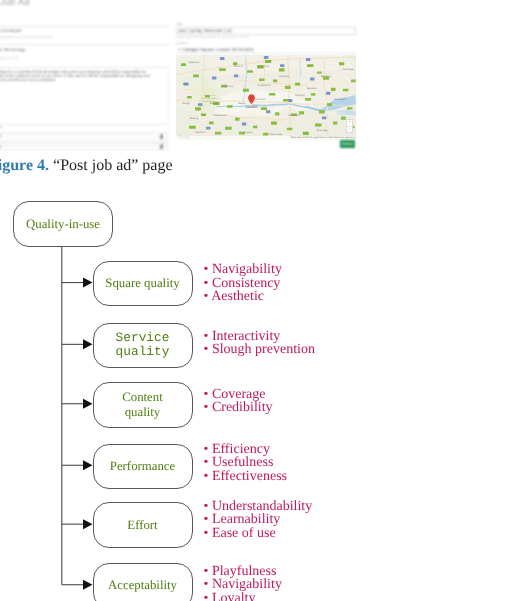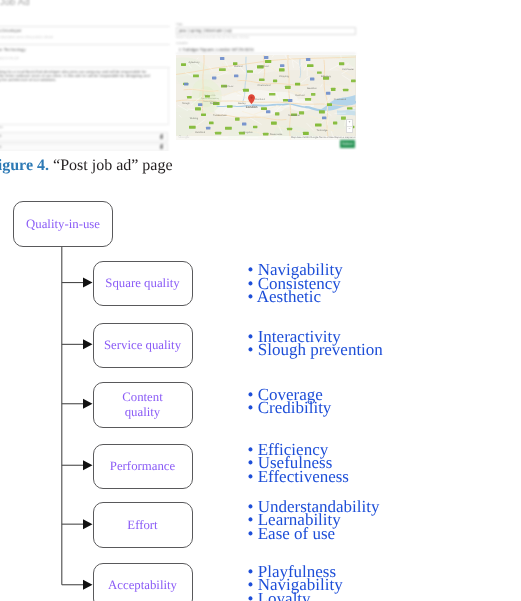--- a/index.html
+++ b/index.html
@@ -52,24 +52,24 @@
           white-space:nowrap;overflow:hidden;padding-right:1px;}
   .submit{right:0.4px;left:auto;top:117.4px;position:absolute;width:15.6px;height:8.2px;background:#219150;border:0;
           color:#fff;font-family:"Liberation Sans",sans-serif;font-size:3.6px;border-radius:0;padding:0;}
 
   
   #cap{position:absolute;opacity:.999;left:-12px;top:157px;width:300px;font-size:16px;color:#231f20;white-space:nowrap;}
   #cap .num{color:#2e7ab5;font-weight:bold;}
 
   
   #dia{position:absolute;left:0;top:186px;width:521px;height:415px;opacity:.999;}
-  .box{position:absolute;border:1px solid #59595b;border-radius:10px;background:#fff;
+  .box{position:absolute;border:1px solid #59595b;border-radius:16px;background:#fff;
        display:flex;align-items:center;justify-content:center;text-align:center;
-       font-size:12.8px;color:#8b5cf6;line-height:14.6px;white-space:pre-line;}
-  .bul{position:absolute;font-size:17px;color:#1d4ed8;line-height:13.6px;margin-left:44px;}
+       font-size:12.8px;color:#4d7c0f;line-height:14.6px;white-space:pre-line;}
+  .bul{position:absolute;font-size:14px;color:#be185d;line-height:13.6px;}
   .bul div{white-space:nowrap;}
 </style>
 </head>
 <body>
 
 <div class="page">
 
   <div id="shot">
     <div class="hdr">New Job Ad</div>
 
@@ -377,21 +377,21 @@
           <path d="M83 393.75 L92.5 398.75 L83 403.75 Z" fill="#111"></path>
         </g>
       </svg>
     <div class="box" id="root" style="left:13px;top:15px;width:98px;height:44px">Quality-in-use</div>
   <div class="box" style="left: 92.5px; top: 74.8px; width: 98px; height: 43.5px;"><span>Square quality</span></div>
       <div class="bul" style="left: 203.5px; top: 77px;">
         <div>• Navigability</div>
         <div>• Consistency</div>
         <div>• Aesthetic</div>
       </div>
-      <div class="box" style="left: 92.5px; top: 136.6px; width: 98px; height: 43.5px;"><span>Service quality</span></div>
+      <div class="box" style="left: 92.5px; top: 136.6px; width: 98px; height: 43.5px; font-family: Liberation Mono, monospace;"><span>Service quality</span></div>
       <div class="bul" style="left: 203.5px; top: 143.5px;">
         <div>• Interactivity</div>
         <div>• Slough prevention</div>
       </div>
       <div class="box" style="left: 92.5px; top: 196px; width: 98px; height: 43.5px;"><span>Content
 quality</span></div>
       <div class="bul" style="left: 203.5px; top: 201.8px;">
         <div>• Coverage</div>
         <div>• Credibility</div>
       </div>

